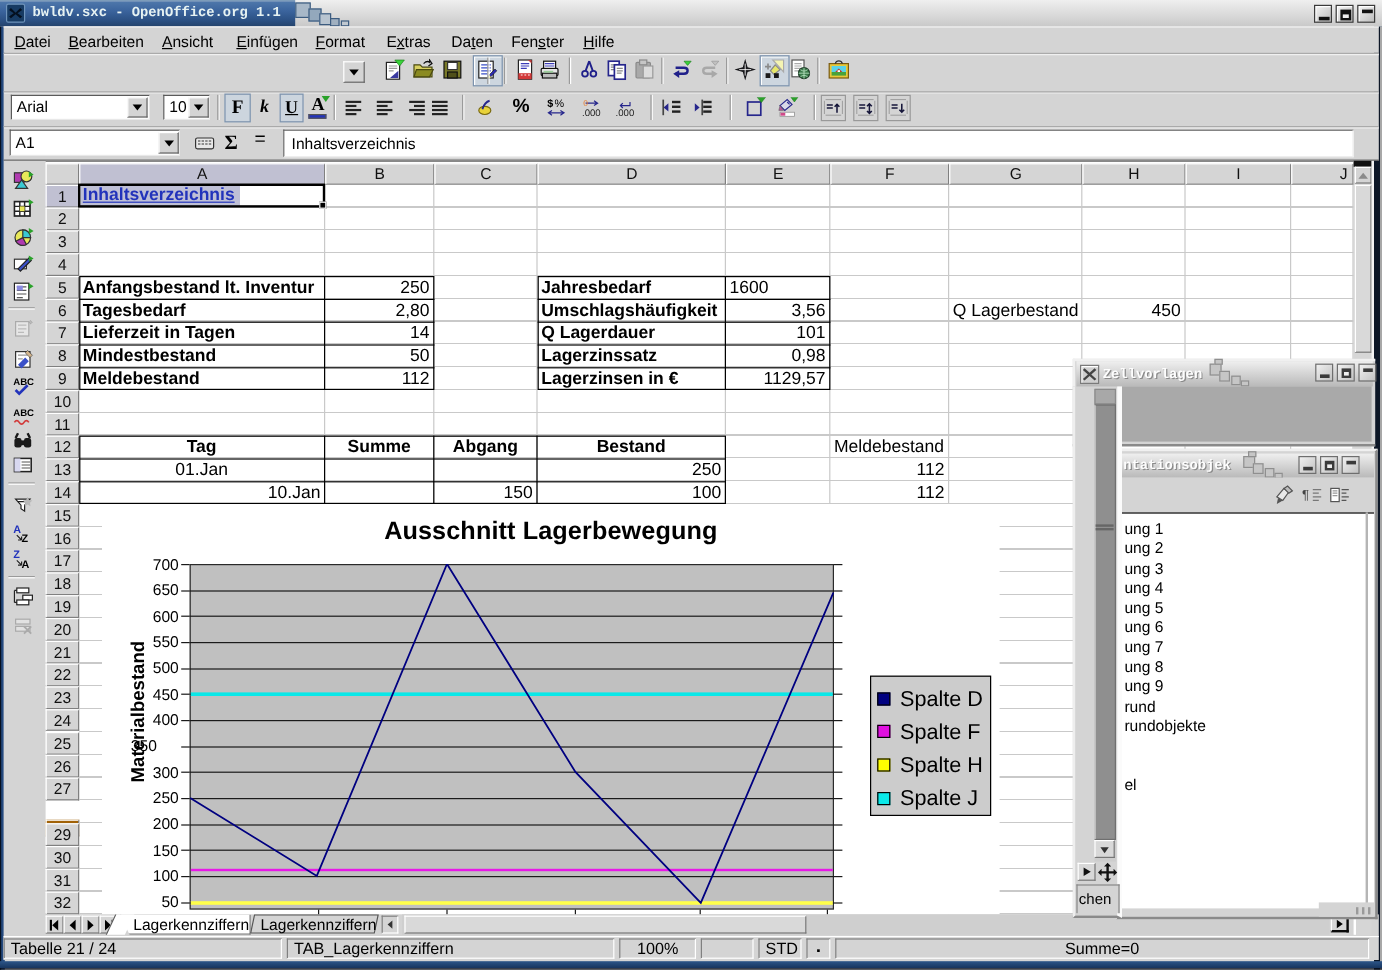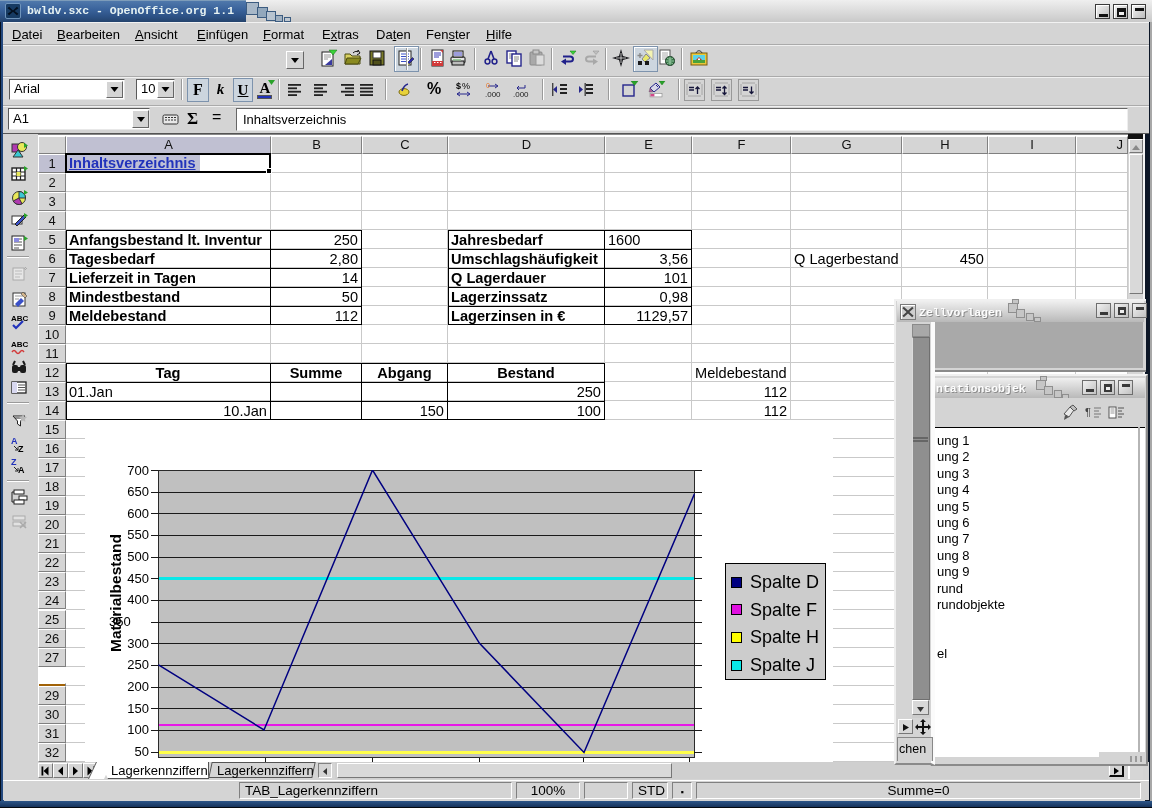--- a/index.html
+++ b/index.html
@@ -445,21 +445,21 @@
 <div class="abs" style="left:274px;top:306.5px;width:84px;height:18px;font-size:14.6px;line-height:18px;text-align:right;white-space:nowrap">112</div>
 <div class="abs" style="left:451px;top:306.5px;width:150px;height:18px;font-size:14.6px;line-height:18px;font-weight:bold;white-space:nowrap">Lagerzinsen in €</div>
 <div class="abs" style="left:608px;top:306.5px;width:80px;height:18px;font-size:14.6px;line-height:18px;text-align:right;white-space:nowrap">1129,57</div>
 <div class="abs" style="left:794px;top:249.5px;width:104px;height:18px;font-size:14.6px;line-height:18px;white-space:nowrap">Q Lagerbestand</div>
 <div class="abs" style="left:905px;top:249.5px;width:79px;height:18px;font-size:14.6px;line-height:18px;text-align:right;white-space:nowrap">450</div>
 <div class="abs" style="left:69px;top:363.5px;width:198px;height:18px;font-size:14.6px;line-height:18px;text-align:center;font-weight:bold;white-space:nowrap">Tag</div>
 <div class="abs" style="left:274px;top:363.5px;width:84px;height:18px;font-size:14.6px;line-height:18px;text-align:center;font-weight:bold;white-space:nowrap">Summe</div>
 <div class="abs" style="left:365px;top:363.5px;width:79px;height:18px;font-size:14.6px;line-height:18px;text-align:center;font-weight:bold;white-space:nowrap">Abgang</div>
 <div class="abs" style="left:451px;top:363.5px;width:150px;height:18px;font-size:14.6px;line-height:18px;text-align:center;font-weight:bold;white-space:nowrap">Bestand</div>
 <div class="abs" style="left:695px;top:363.5px;width:92px;height:18px;font-size:14.6px;line-height:18px;white-space:nowrap">Meldebestand</div>
-<div class="abs" style="left:69px;top:382.5px;width:198px;height:18px;font-size:14.6px;line-height:18px;text-align:left;white-space:nowrap">01.Jan</div>
+<div class="abs" style="left:69px;top:382.5px;width:198px;height:18px;font-size:14.6px;line-height:18px;text-align:center;white-space:nowrap">01.Jan</div>
 <div class="abs" style="left:451px;top:382.5px;width:150px;height:18px;font-size:14.6px;line-height:18px;text-align:right;white-space:nowrap">250</div>
 <div class="abs" style="left:695px;top:382.5px;width:92px;height:18px;font-size:14.6px;line-height:18px;text-align:right;white-space:nowrap">112</div>
 <div class="abs" style="left:69px;top:401.5px;width:198px;height:18px;font-size:14.6px;line-height:18px;text-align:right;white-space:nowrap">10.Jan</div>
 <div class="abs" style="left:365px;top:401.5px;width:79px;height:18px;font-size:14.6px;line-height:18px;text-align:right;white-space:nowrap">150</div>
 <div class="abs" style="left:451px;top:401.5px;width:150px;height:18px;font-size:14.6px;line-height:18px;text-align:right;white-space:nowrap">100</div>
 <div class="abs" style="left:695px;top:401.5px;width:92px;height:18px;font-size:14.6px;line-height:18px;text-align:right;white-space:nowrap">112</div>
 <div class="abs" style="left:66px;top:229.5px;width:296px;height:95.0px;border:1.4px solid #000"></div>
 <div class="abs" style="left:270px;top:229.5px;width:1.4px;height:95.0px;background:#000"></div>
 <div class="abs" style="left:66px;top:248.5px;width:296px;height:1.2px;background:#000"></div>
 <div class="abs" style="left:66px;top:267.5px;width:296px;height:1.2px;background:#000"></div>
@@ -475,20 +475,21 @@
 <div class="abs" style="left:270px;top:362.5px;width:1.4px;height:57.0px;background:#000"></div>
 <div class="abs" style="left:361px;top:362.5px;width:1.4px;height:57.0px;background:#000"></div>
 <div class="abs" style="left:447px;top:362.5px;width:1.4px;height:57.0px;background:#000"></div>
 <div class="abs" style="left:66px;top:381.5px;width:539px;height:1.2px;background:#000"></div>
 <div class="abs" style="left:66px;top:400.5px;width:539px;height:1.2px;background:#000"></div>
 <div class="abs" style="left:67px;top:154.5px;width:133px;height:17px;background:#bfc0d6"></div>
 <div class="abs b" style="left:69px;top:154.5px;font-size:14.6px;line-height:17px;color:#2233bb;text-decoration:underline">Inhaltsverzeichnis</div>
 <div class="abs" style="left:65px;top:152.5px;width:206px;height:20px;border:2px solid #000"></div>
 <div class="abs" style="left:266px;top:167.5px;width:6px;height:6px;background:#000;border:1px solid #fff"></div>
 <div class="abs" style="left:85px;top:420px;width:748px;height:341.5px;background:#fff"></div>
+<div class="abs b" style="left:85px;top:431px;width:748px;text-align:center;font-size:21px;letter-spacing:0.1px;white-space:nowrap">Ausschnitt Lagerbewegung</div>
 <div class="abs" style="left:157.5px;top:470px;width:537.0px;height:287.5px;background:#c0c0c0;border:1px solid #2a2a2a"></div>
 <div class="abs" style="left:109px;top:460.5px;width:40px;text-align:right;font-size:13px;line-height:19px">700</div>
 <div class="abs" style="left:150.5px;top:470.0px;width:7px;height:1px;background:#1a1a1a"></div>
 <div class="abs" style="left:694.5px;top:470.0px;width:7px;height:1px;background:#1a1a1a"></div>
 <div class="abs" style="left:157.5px;top:491.66px;width:537.0px;height:1px;background:#1a1a1a"></div>
 <div class="abs" style="left:109px;top:482.16px;width:40px;text-align:right;font-size:13px;line-height:19px">650</div>
 <div class="abs" style="left:150.5px;top:491.66px;width:7px;height:1px;background:#1a1a1a"></div>
 <div class="abs" style="left:694.5px;top:491.66px;width:7px;height:1px;background:#1a1a1a"></div>
 <div class="abs" style="left:157.5px;top:513.32px;width:537.0px;height:1px;background:#1a1a1a"></div>
 <div class="abs" style="left:109px;top:503.82000000000005px;width:40px;text-align:right;font-size:13px;line-height:19px">600</div>
@@ -589,20 +590,21 @@
 <div class="sunk" style="left:318px;top:763px;width:14px;height:15px"><svg width="12" height="13">
         <path d="M8 3 L4 6.5 L8 10 Z" fill="#333"></path>
       </svg></div>
 <div class="abs" style="left:335px;top:762px;width:773px;height:17px;background:#cfcfcf"></div>
 <div class="btn" style="left:337px;top:763px;width:335px;height:15px;background:#d9d9d9"></div>
 <div class="abs" style="left:1109px;top:762px;width:15px;height:15px;background:#d6d6d6;border-top:1px solid #fff;border-left:1px solid #fff;border-right:2px solid #0a0a0a;border-bottom:2px solid #0a0a0a"><svg width="12" height="12">
         <path d="M4 2.5 L9 6 L4 9.5 Z" fill="#000"></path>
       </svg></div>
 <div class="abs" style="left:1128px;top:759px;width:15px;height:20px;background:#d6d6d6;border-left:2px solid #fff"></div>
 <div class="abs" style="left:3px;top:780px;width:1146px;height:20px;background:#d4d4d4;border-top:1px solid #fff"></div>
+<div class="sunk" style="left:3px;top:782px;width:232px;height:17px;font-size:13.5px;line-height:15px;text-align:left;padding:0 5px;white-space:nowrap">Tabelle 21 / 24</div>
 <div class="sunk" style="left:239px;top:782px;width:273px;height:17px;font-size:13.5px;line-height:15px;text-align:left;padding:0 5px;white-space:nowrap">TAB_Lagerkennziffern</div>
 <div class="sunk" style="left:516px;top:782px;width:64px;height:17px;font-size:13.5px;line-height:15px;text-align:center;padding:0 5px;white-space:nowrap">100%</div>
 <div class="sunk" style="left:584px;top:782px;width:44px;height:17px;font-size:13.5px;line-height:15px;text-align:left;padding:0 5px;white-space:nowrap"></div>
 <div class="sunk" style="left:632px;top:782px;width:36px;height:17px;font-size:13.5px;line-height:15px;text-align:left;padding:0 5px;white-space:nowrap">STD</div>
 <div class="sunk" style="left:672px;top:782px;width:20px;height:17px;font-size:13.5px;line-height:15px;text-align:center;padding:0 5px;white-space:nowrap"><span style="font-size:9px">▪</span></div>
 <div class="sunk" style="left:696px;top:782px;width:445px;height:17px;font-size:13.5px;line-height:15px;text-align:center;padding:0 5px;white-space:nowrap">Summe=0</div>
 <div class="abs" style="left:894px;top:299px;width:252px;height:73px;background:#d4d4d4;border-top:2px solid #f0f0f0;border-left:2px solid #f0f0f0;border-bottom:2px solid #8a8a8a"></div>
 <div class="abs" style="left:897px;top:301px;width:247px;height:21px;background:linear-gradient(#efefef,#b9b9b9)"></div>
 <div class="abs" style="left:900px;top:304px;width:16px;height:16px;background:#cfcfcf;border:1px solid #7a7a7a;box-shadow:inset 1px 1px 0 #fff"><svg width="14" height="14" viewBox="0 0 15 15">
         <path d="M3 2 L7.5 6 L12 2 L13.5 3.5 L9 7.5 L13.5 11.5 L12 13 L7.5 9 L3 13 L1.5 11.5 L6 7.5 L1.5 3.5 Z" fill="#444"></path>

